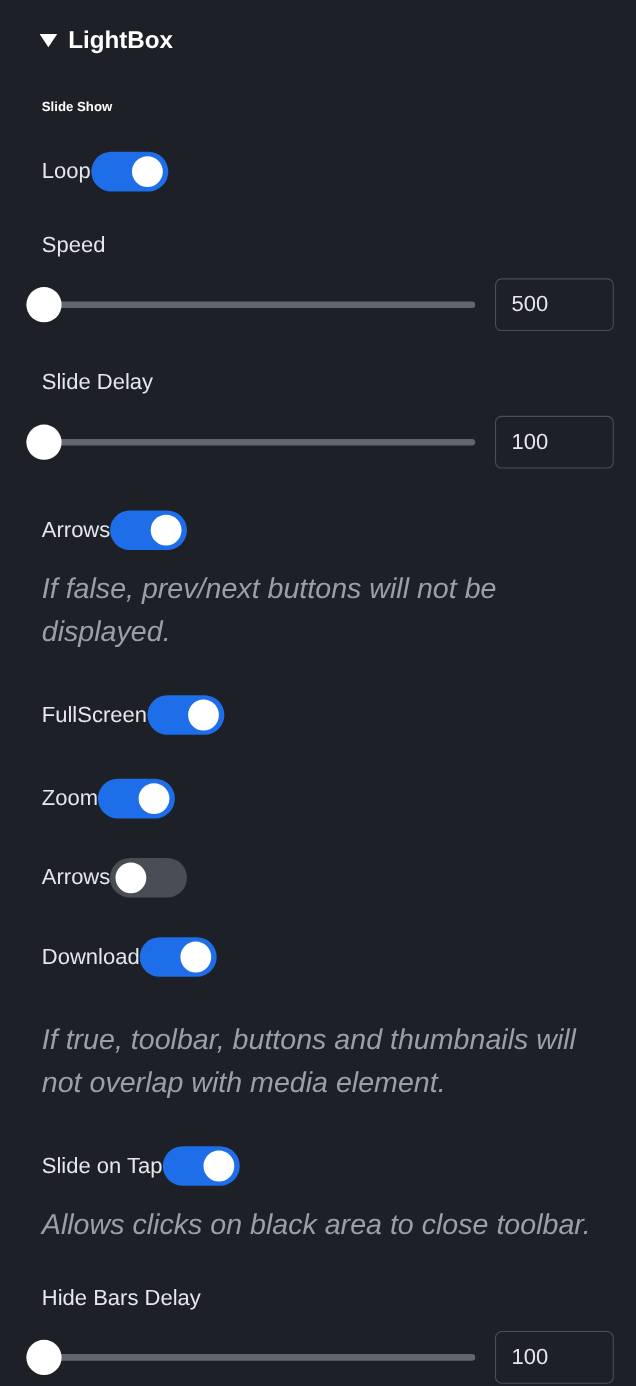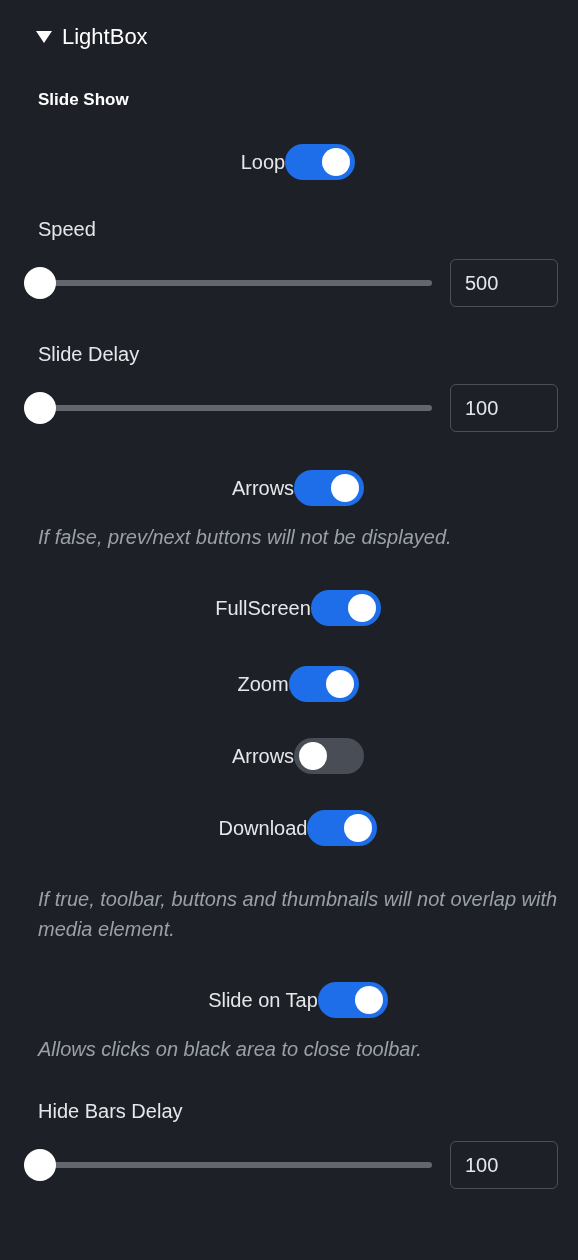--- a/index.html
+++ b/index.html
@@ -16,43 +16,43 @@
   .section-header {
     display: flex;
     align-items: center;
     gap: 10px;
     margin-bottom: 40px;
     margin-left: -2px;
   }
   .section-header svg { display: block; }
   .section-title {
     font-size: 22px;
-    font-weight: 400;
+    font-weight: 700;
     color: #ffffff;
   }
 
   .group-title {
-    font-size: 17px;
+    font-size: 12px;
     font-weight: 600;
     color: #ffffff;
     margin-bottom: 32px;
   }
 
   .row {
     display: flex;
     align-items: center;
-    justify-content: center;
+    justify-content: flex-start;
     min-height: 40px;
   }
   .row-label {
     font-size: 20px;
     color: #e5e7eb;
   }
   .note {
-    font-size: 20px;
+    font-size: 26px;
     font-style: italic;
     color: #9aa0a8;
     line-height: 1.5;
     margin-top: 14px;
   }
 
   .block { margin-bottom: 36px; }
 
   
   .toggle {

